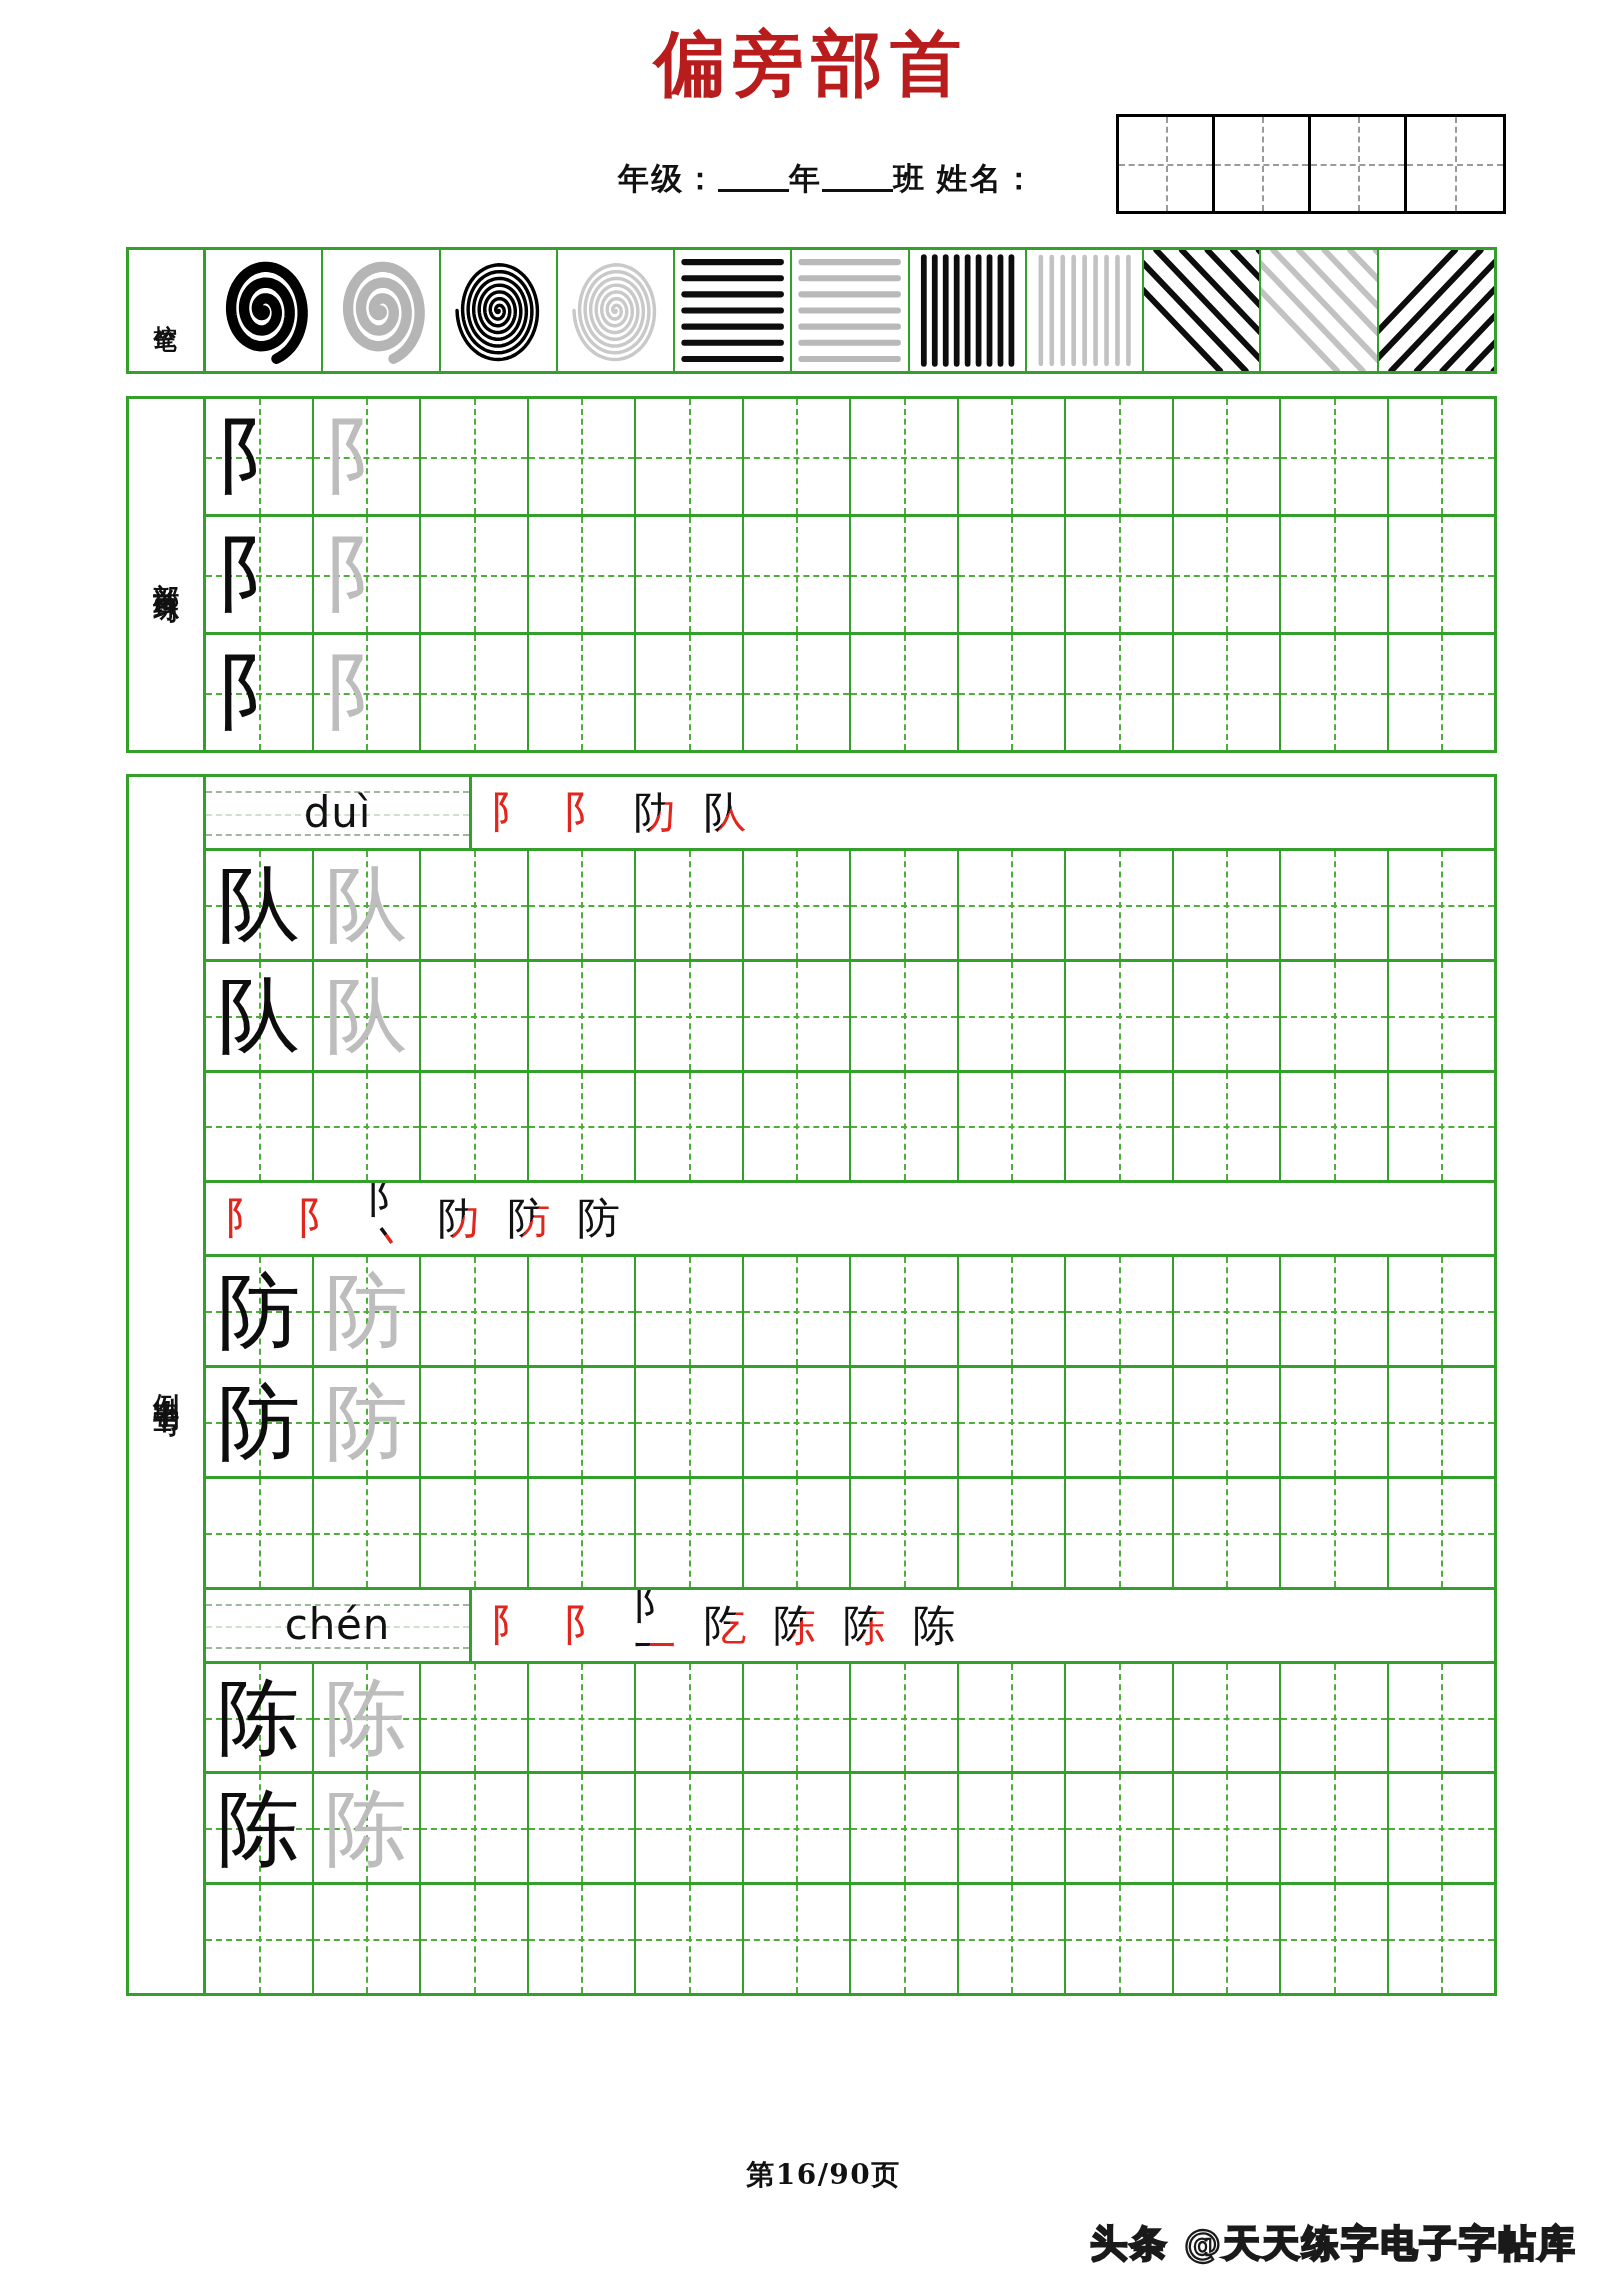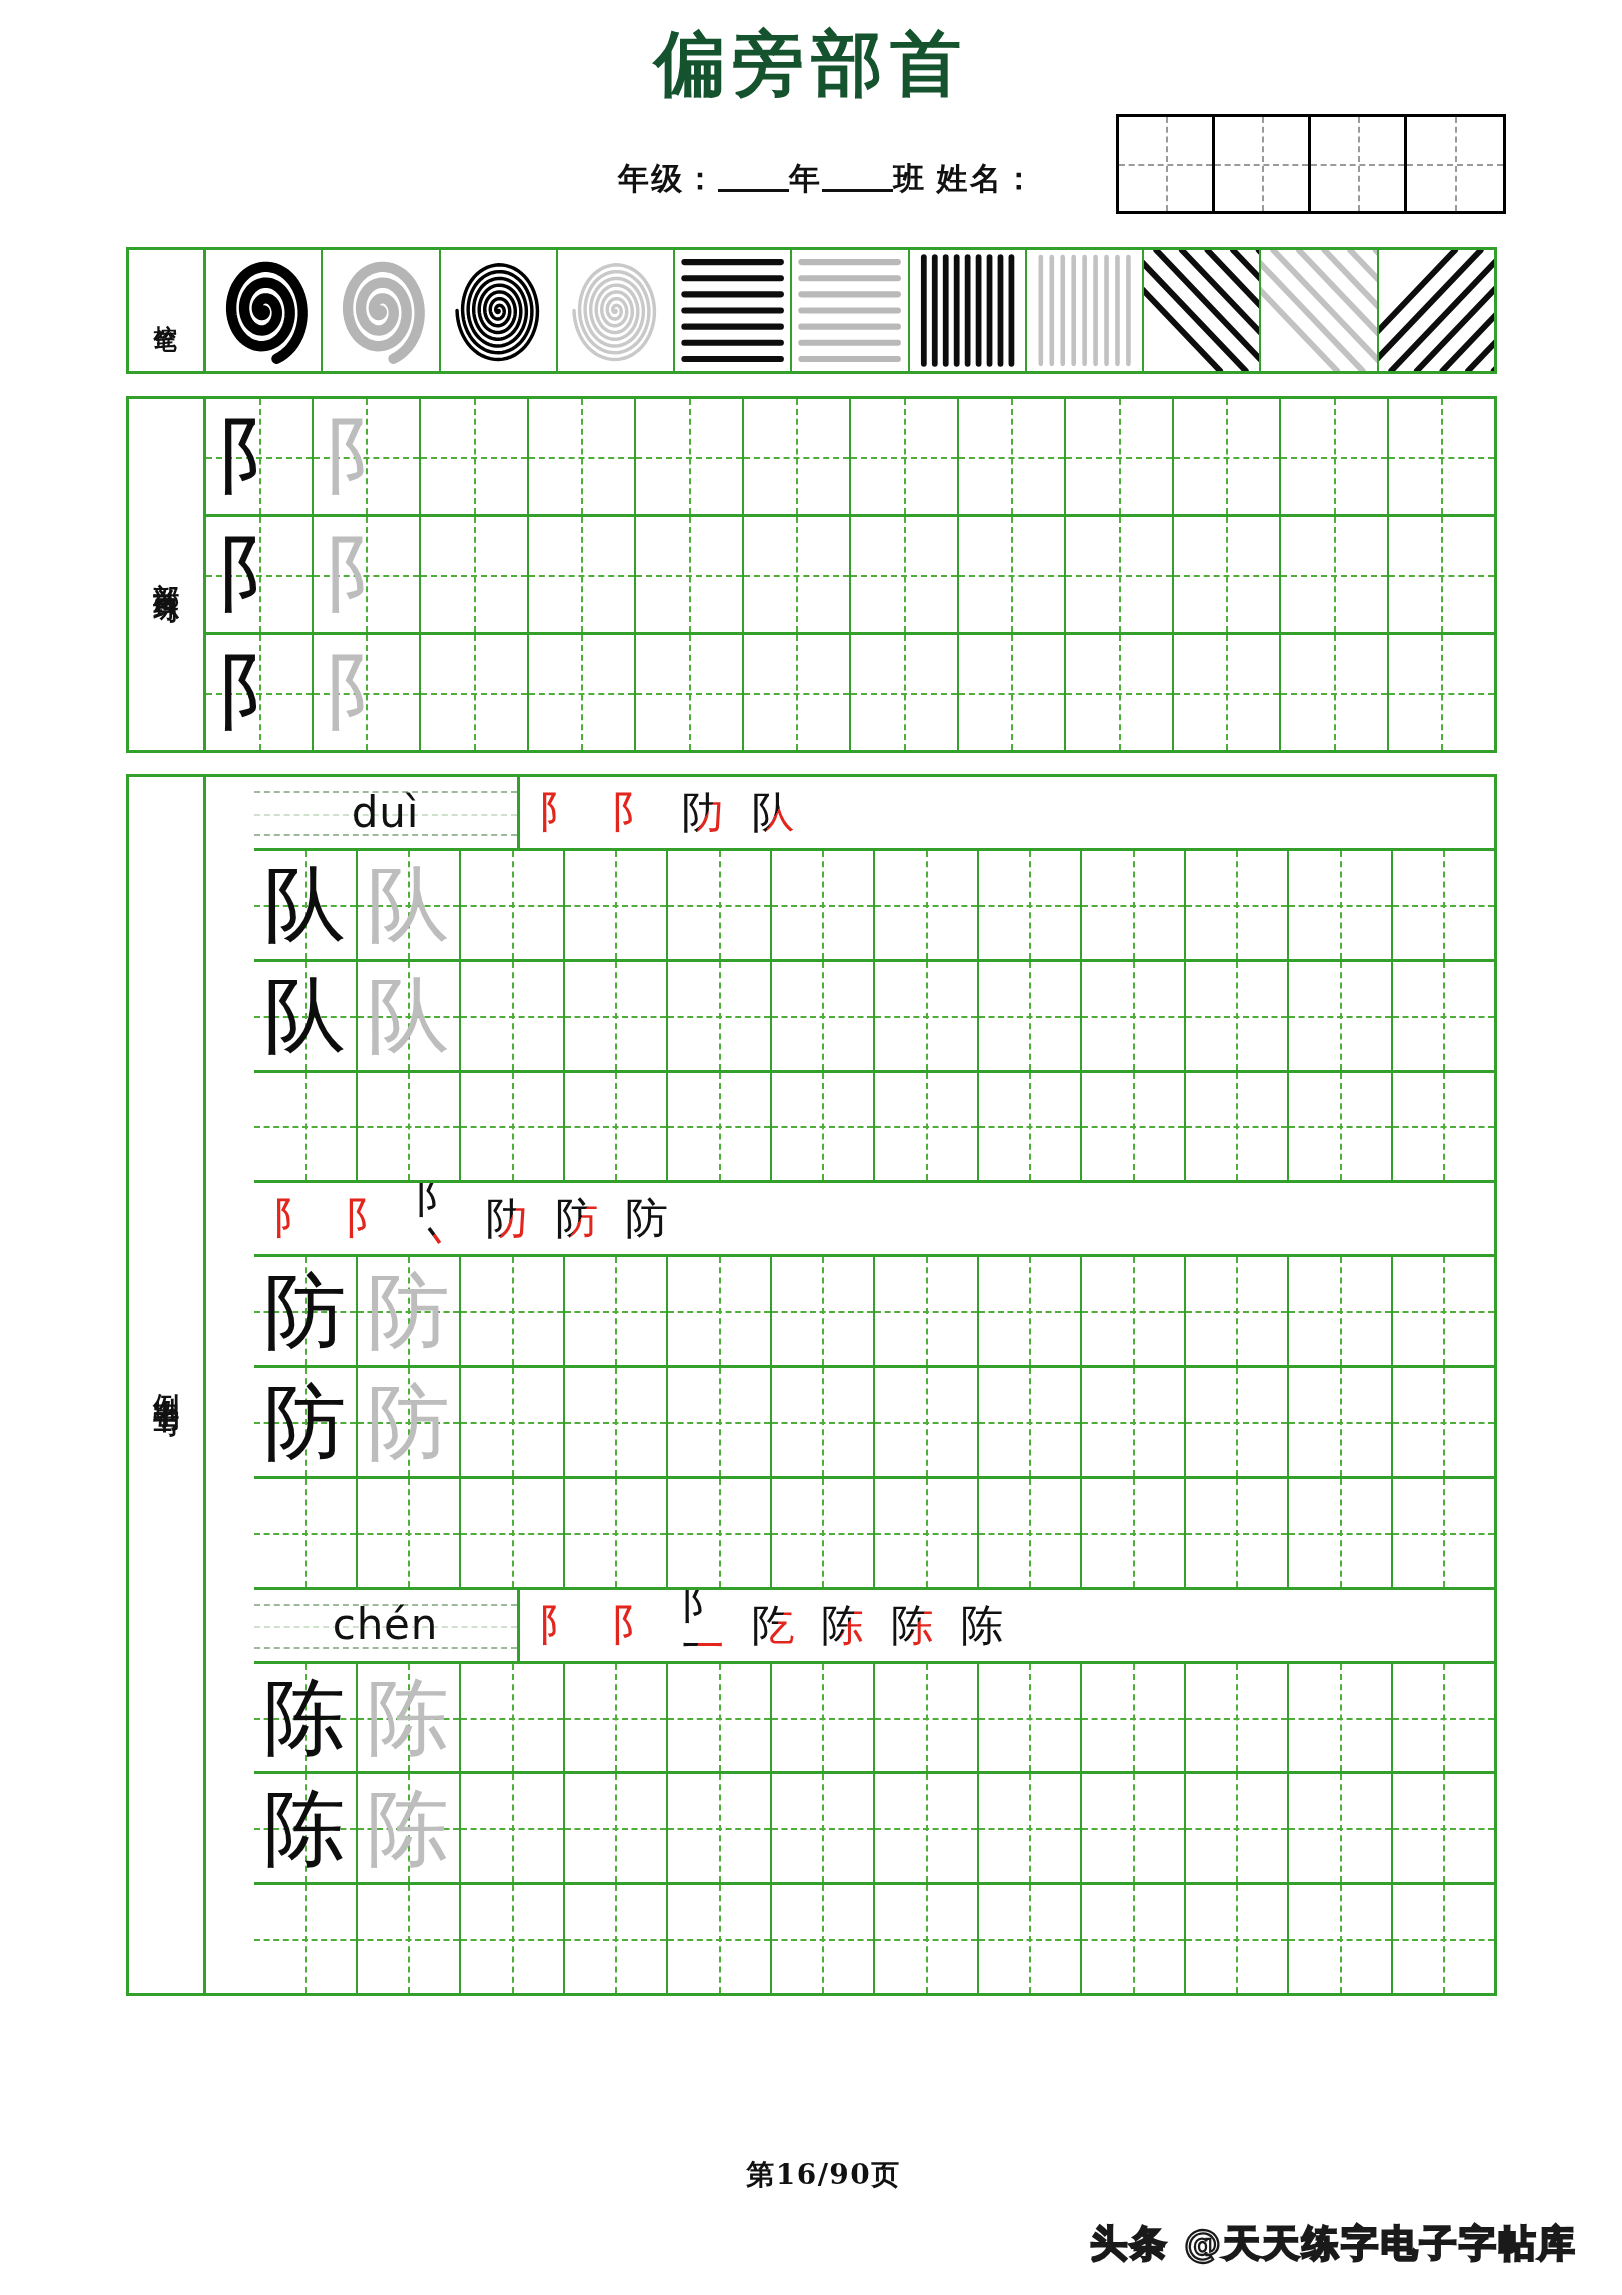--- a/index.html
+++ b/index.html
@@ -22,21 +22,21 @@
   
   .header-title {
     position: absolute;
     top: 23px;
     left: 0;
     width: 1623px;
     text-align: center;
     font-size: 71px;
     line-height: 1.15;
     font-weight: 700;
-    color: #14532d;
+    color: #b91c1c;
     letter-spacing: 7.7px;
     font-family: "DejaVu Serif", "Liberation Serif", serif;
   }
 
   .info-line {
     position: absolute;
     top: 158px;
     left: 800;
     width: 1236px;
     text-align: left;
@@ -125,21 +125,21 @@
   .pen-cell:last-child { border-right: none; }
   .pen-cell svg { display: block; width: 100%; height: 100%; }
 
   
   #sec-radical { top: 396px; left: 126px; width: 1371px; height: 357px; }
   #sec-radical .sec-label { width: 77px; }
 
   
   #sec-example { top: 774px; left: 126px; width: 1371px; height: 1222px; }
   #sec-example .sec-label { width: 77px; }
-  #sec-example .ex-body { flex: 1; display: flex; flex-direction: column; padding-left: 48px; }
+  #sec-example .ex-body { flex: 1; display: flex; flex-direction: column; }
 
   
   .grid-rows { flex: 1; display: flex; flex-direction: column; }
   .grid-row { display: flex; flex: 1 1 0; border-bottom: 3.1px solid #34a02c; }
   .grid-row:last-child { border-bottom: none; }
 
   .cell {
     position: relative;
     flex: 1 1 0;
     border-right: 2.3px solid #34a02c;

